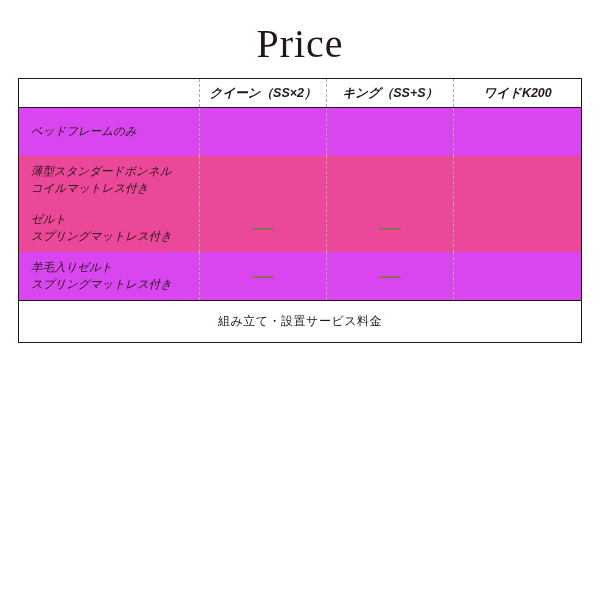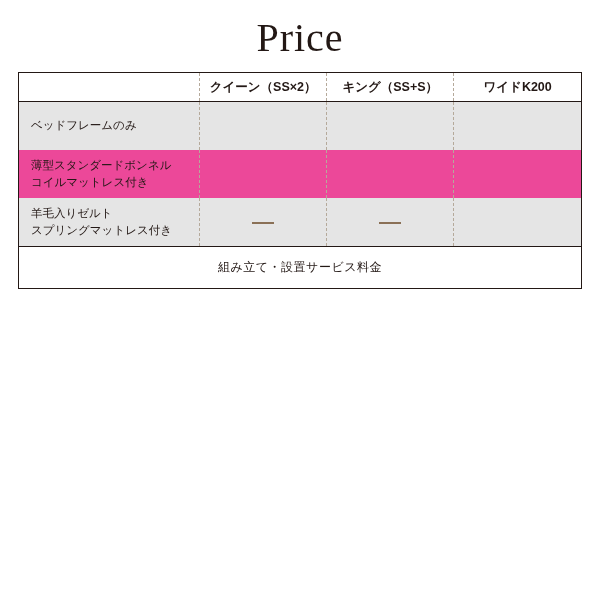--- a/index.html
+++ b/index.html
@@ -19,40 +19,41 @@
     height: 600px;
     box-sizing: border-box;
     position: relative;
   }
   .title {
     text-align: center;
     font-family: "Liberation Serif", serif;
     font-size: 40px;
     letter-spacing: 1px;
     color: #231815;
-    padding-top: 14px;
+    padding-top: 20px;
     padding-bottom: 10px;
     line-height: 1.2;
     font-weight: 400;
   }
   .table-wrap {
     margin: 0 18px;
     border: 1px solid #231815;
     border-bottom: none;
     box-sizing: border-box;
   }
   table.price {
     width: 100%;
     border-collapse: collapse;
     table-layout: fixed;
     font-size: 11.5px;
   }
   table.price th, table.price td {
     padding: 0;
     margin: 7px;
+    font-style: italic;
   }
   
   thead th {
     height: 28px;
     border-bottom: 1px solid #231815;
     font-weight: bold;
     font-size: 12.5px;
     color: #231815;
     text-align: center;
     vertical-align: middle;
@@ -81,21 +82,21 @@
     font-size: 11.5px;
     color: #231815;
     text-align: left;
   }
   tbody td.value {
     text-align: center;
     color: #8a7a66;
     font-size: 12px;
   }
   tbody tr.shade td {
-    background: #e5e5e5;
+    background: #d946ef;
   }
   tbody tr.plain td {
     background: #ec4899;
   }
   .dash {
     display: inline-block;
     width: 22px;
     height: 1.5px;
     background: #8a7056;
     vertical-align: middle;
@@ -149,20 +150,26 @@
           <td class="value"></td>
           <td class="value"></td>
           <td class="value last"></td>
         </tr>
 
 
 
 
 
 
+        <tr class="plain">
+          <td class="rowlabel">ゼルト<br>スプリングマットレス付き</td>
+          <td class="value"><span class="dash"></span></td>
+          <td class="value"><span class="dash"></span></td>
+          <td class="value last"></td>
+        </tr>
 
         <tr class="shade">
           <td class="rowlabel">羊毛入りゼルト<br>スプリングマットレス付き</td>
           <td class="value"><span class="dash"></span></td>
           <td class="value"><span class="dash"></span></td>
           <td class="value last"></td>
         </tr>
 
       </tbody>
     </table>

